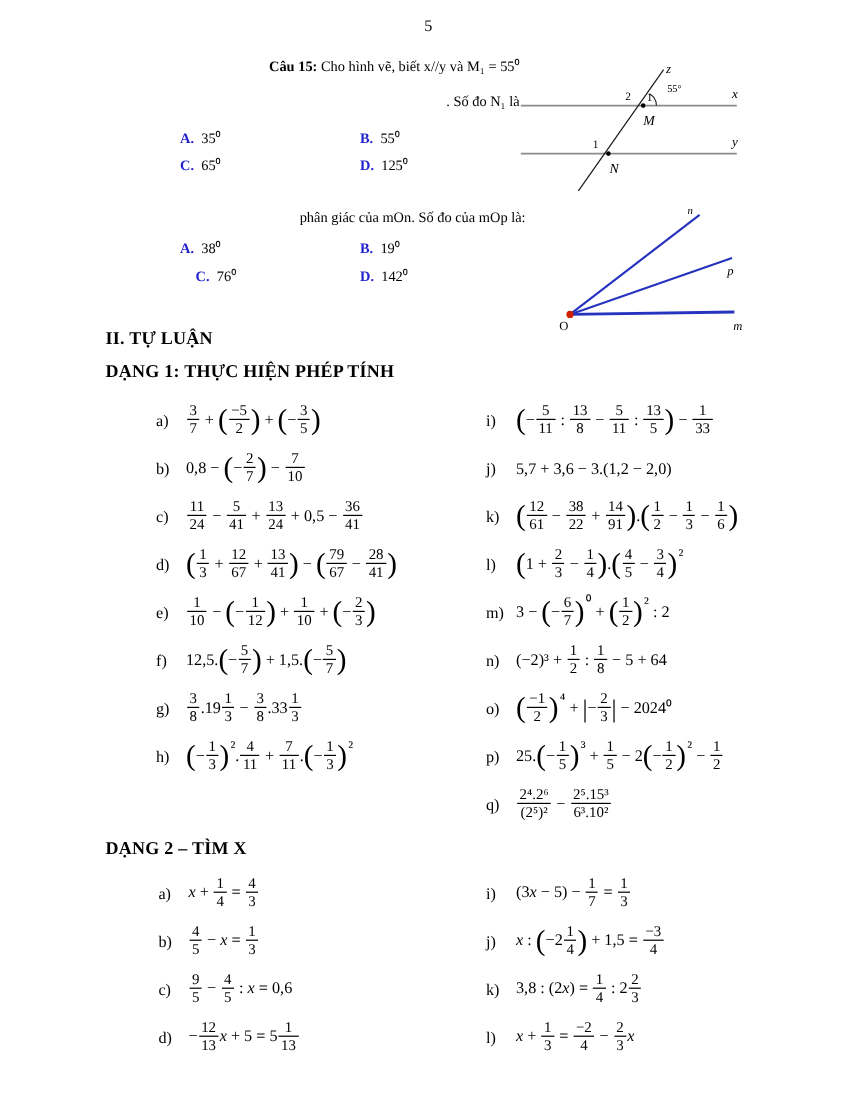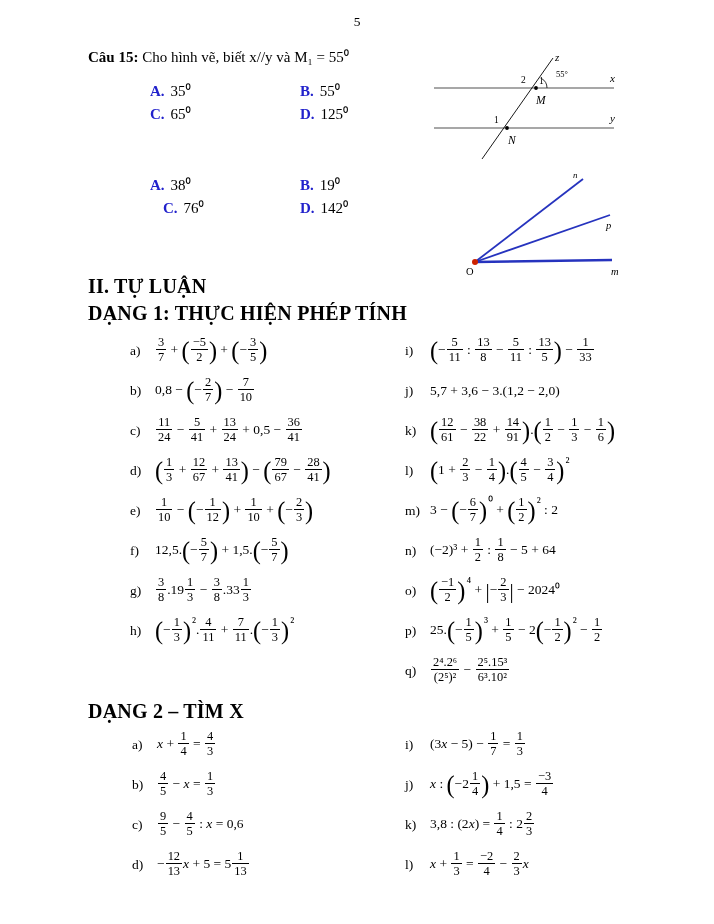--- a/index.html
+++ b/index.html
@@ -1,29 +1,29 @@
 <!DOCTYPE html>
 <html><head>
 <meta charset="utf-8">
 <style>
   html,body{margin:0;padding:0;}
   body{
     width:714px;height:924px;position:relative;background:#ffffff;
     font-family:"Liberation Serif", serif;color:#000;overflow:hidden;
   }
   .pagenum{position:absolute;top:14px;left:0;width:714px;text-align:center;font-size:13.5px;}
-  .qblock{position:absolute;font-size:15px;line-height:1.5;}
+  .qblock{position:absolute;font-size:12px;line-height:1.5;text-align:right;}
   .qline{margin-bottom:11px;}
   .q16 .qline{margin-bottom:6px;}
   .qlabel{font-weight:bold;}
   .opts{display:grid;grid-template-columns:150px 160px;padding-left:62px;margin-top:2px;line-height:23px;}
   .opt{display:flex;gap:6px;align-items:baseline;}
   .ol{font-weight:bold;}
   .q16 .opts .opt:nth-child(3){padding-left:13px;}
-  .heading{position:absolute;font-weight:bold;font-size:20px;letter-spacing:.2px;}
+  .heading{position:absolute;font-weight:bold;font-size:15px;letter-spacing:.2px;}
   .heading.center{text-align:left;}
   
   .mcol{position:absolute;}
   .mitem{display:flex;align-items:center;min-height:33px;margin-bottom:7px;font-size:13.5px;}
   .mlabel{width:25px;flex:none;}
   .mexpr{white-space:nowrap;}
   .frac{display:inline-flex;flex-direction:column;vertical-align:middle;text-align:center;
         font-size:0.92em;line-height:1.15;margin:0 1px;position:relative;top:-1px;}
   .fn{display:block;border-bottom:1px solid #000;padding:0 2px;}
   .fd{display:block;padding:0 2px;}
@@ -38,20 +38,21 @@
 </head>
 <body>
 
 <div class="pagenum">5</div>
 
 <div class="qblock q15" style="left:88px;top:46px;width:345px;">
   <div class="qline">
     <span class="qlabel">Câu 15:</span>
     <span>Cho hình vẽ, biết x//y và M₁ = 55⁰</span>
   </div>
+  <div class="qline">. Số đo N₁ là</div>
   <div class="opts">
     <div class="opt">
         <span class="ol" style="color: rgb(34, 34, 204);">A.</span>
         <span class="ov">35⁰</span>
       </div>
     <div class="opt">
         <span class="ol" style="color: rgb(34, 34, 204);">B.</span>
         <span class="ov">55⁰</span>
       </div>
     <div class="opt">
@@ -77,20 +78,21 @@
   <text x="93" y="37" font-size="9.5">2</text>
   <text x="111" y="38" font-size="9.5">1</text>
   <text x="108" y="58" font-size="11.5" class="it">M</text>
   <text x="66" y="77" font-size="9.5">1</text>
   <text x="80" y="98" font-size="11.5" class="it">N</text>
   <text x="182" y="36" font-size="11" class="it">x</text>
   <text x="182" y="76" font-size="11" class="it">y</text>
 </svg>
 
 <div class="qblock q16" style="left:88px;top:172px;width:350px;">
+  <div class="qline">phân giác của mOn. Số đo của mOp là:</div>
   <div class="opts">
     <div class="opt">
         <span class="ol" style="color: rgb(34, 34, 204);">A.</span>
         <span class="ov">38⁰</span>
       </div>
     <div class="opt">
         <span class="ol" style="color: rgb(34, 34, 204);">B.</span>
         <span class="ov">19⁰</span>
       </div>
     <div class="opt">

